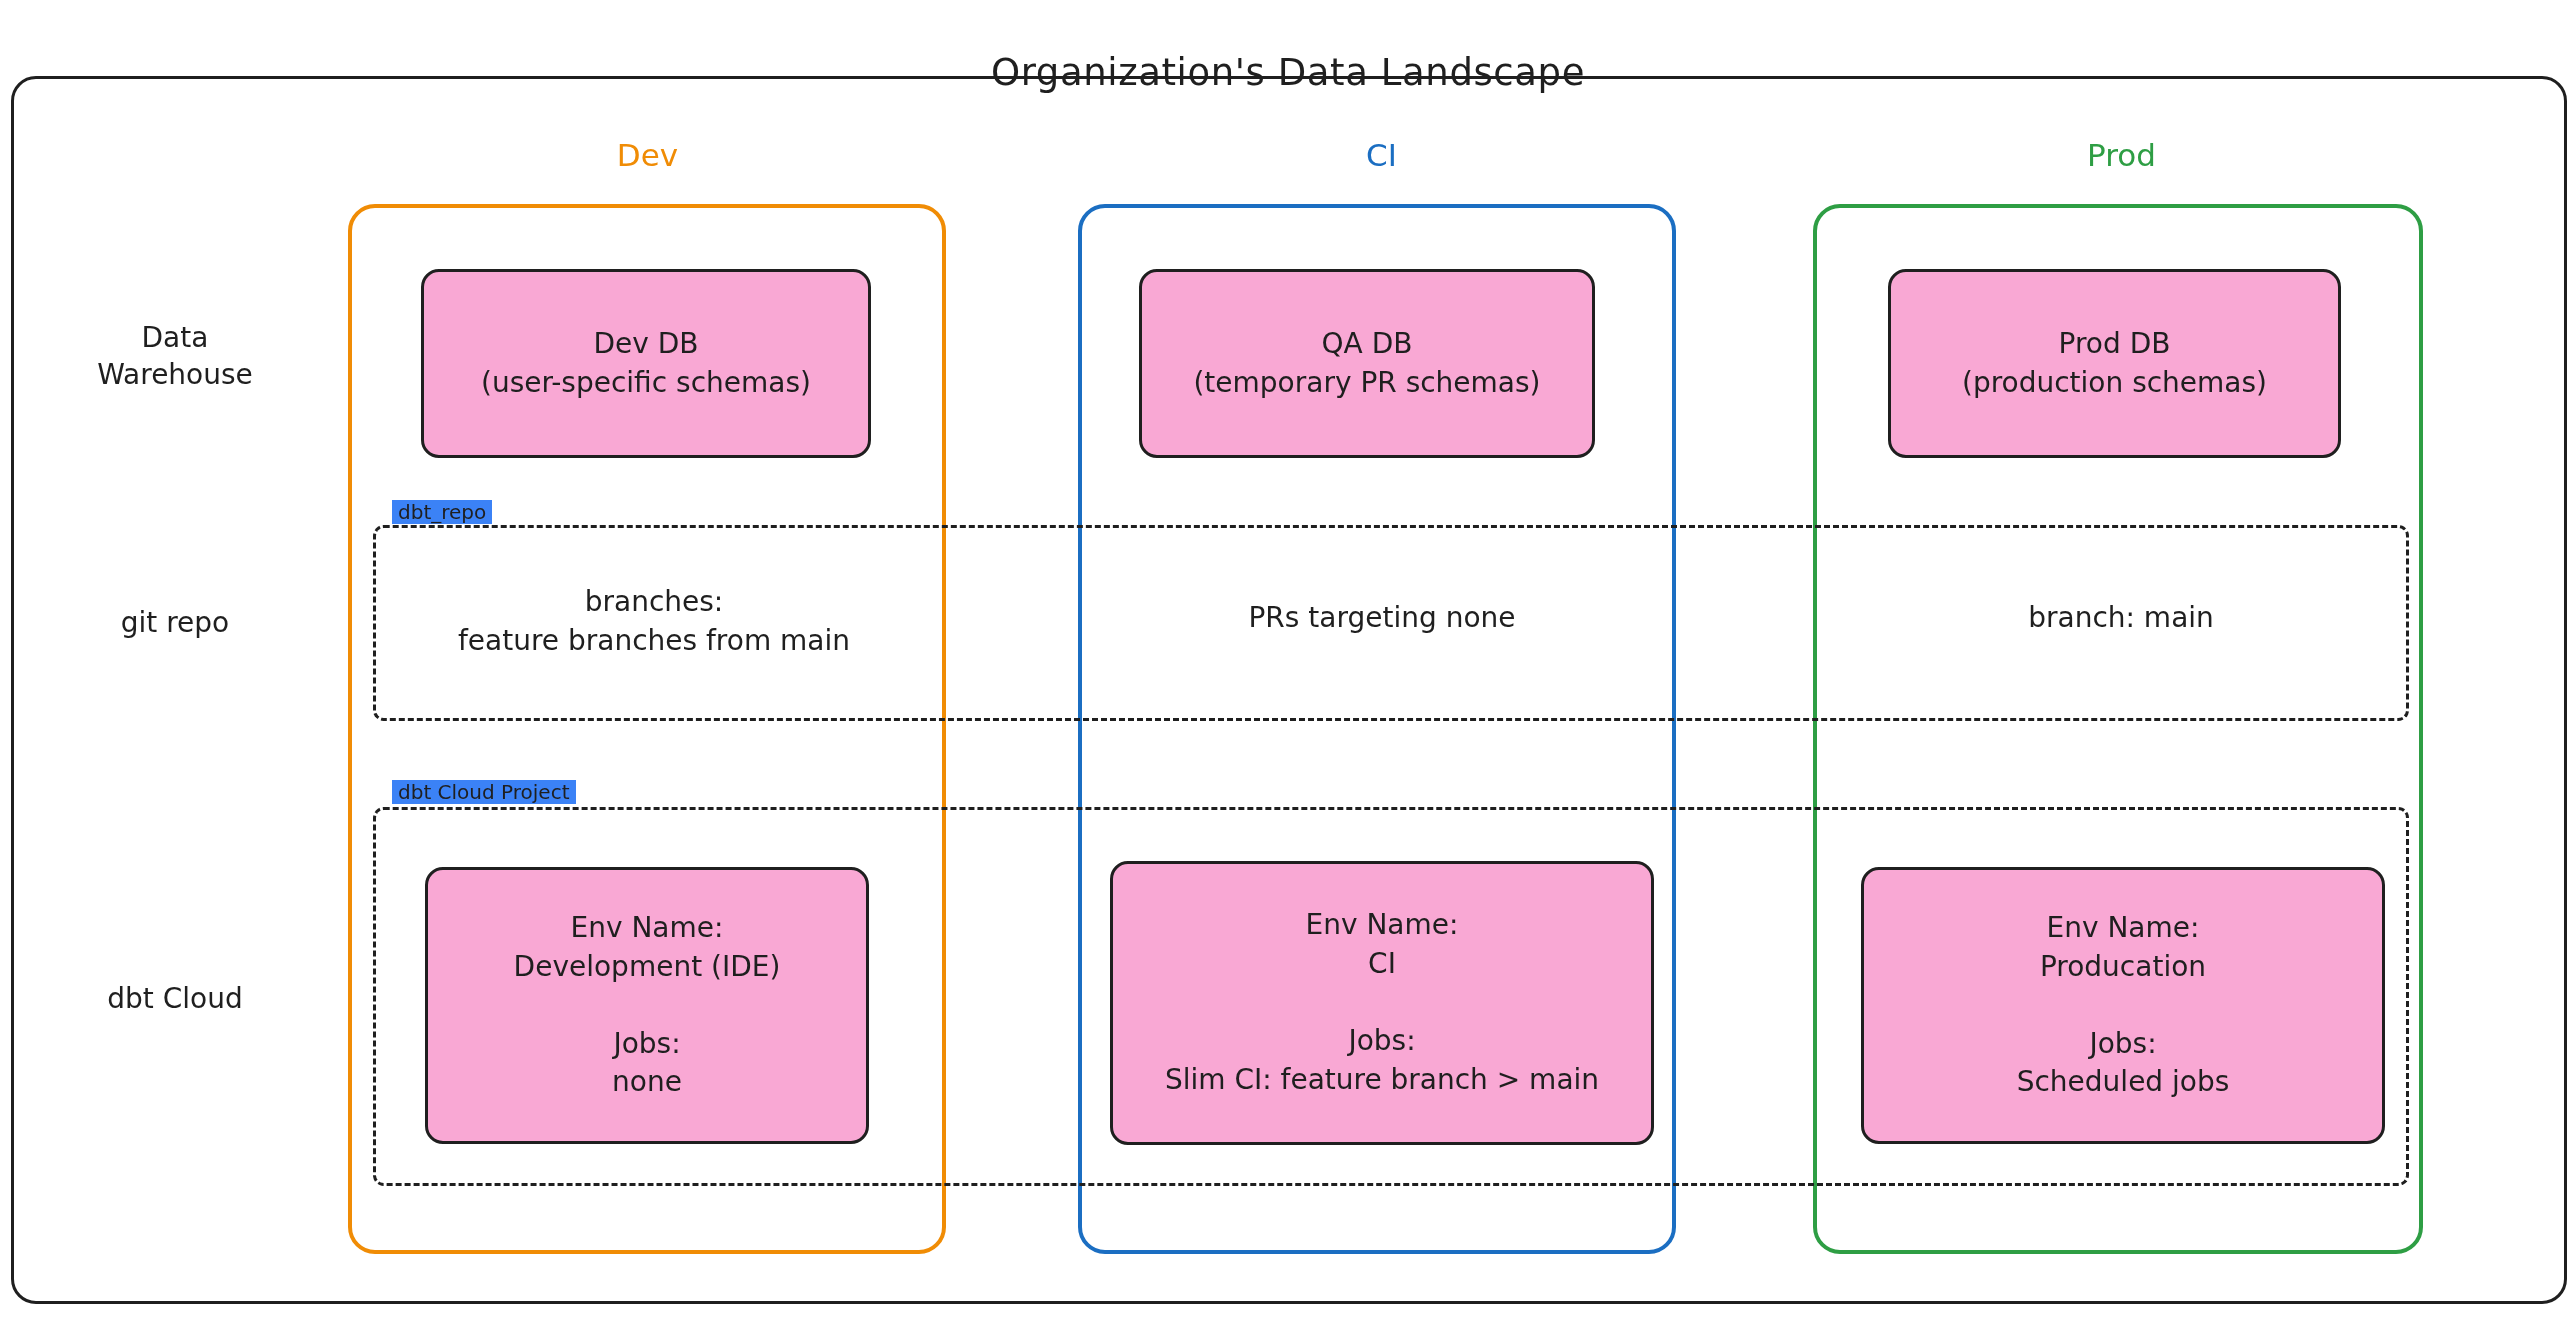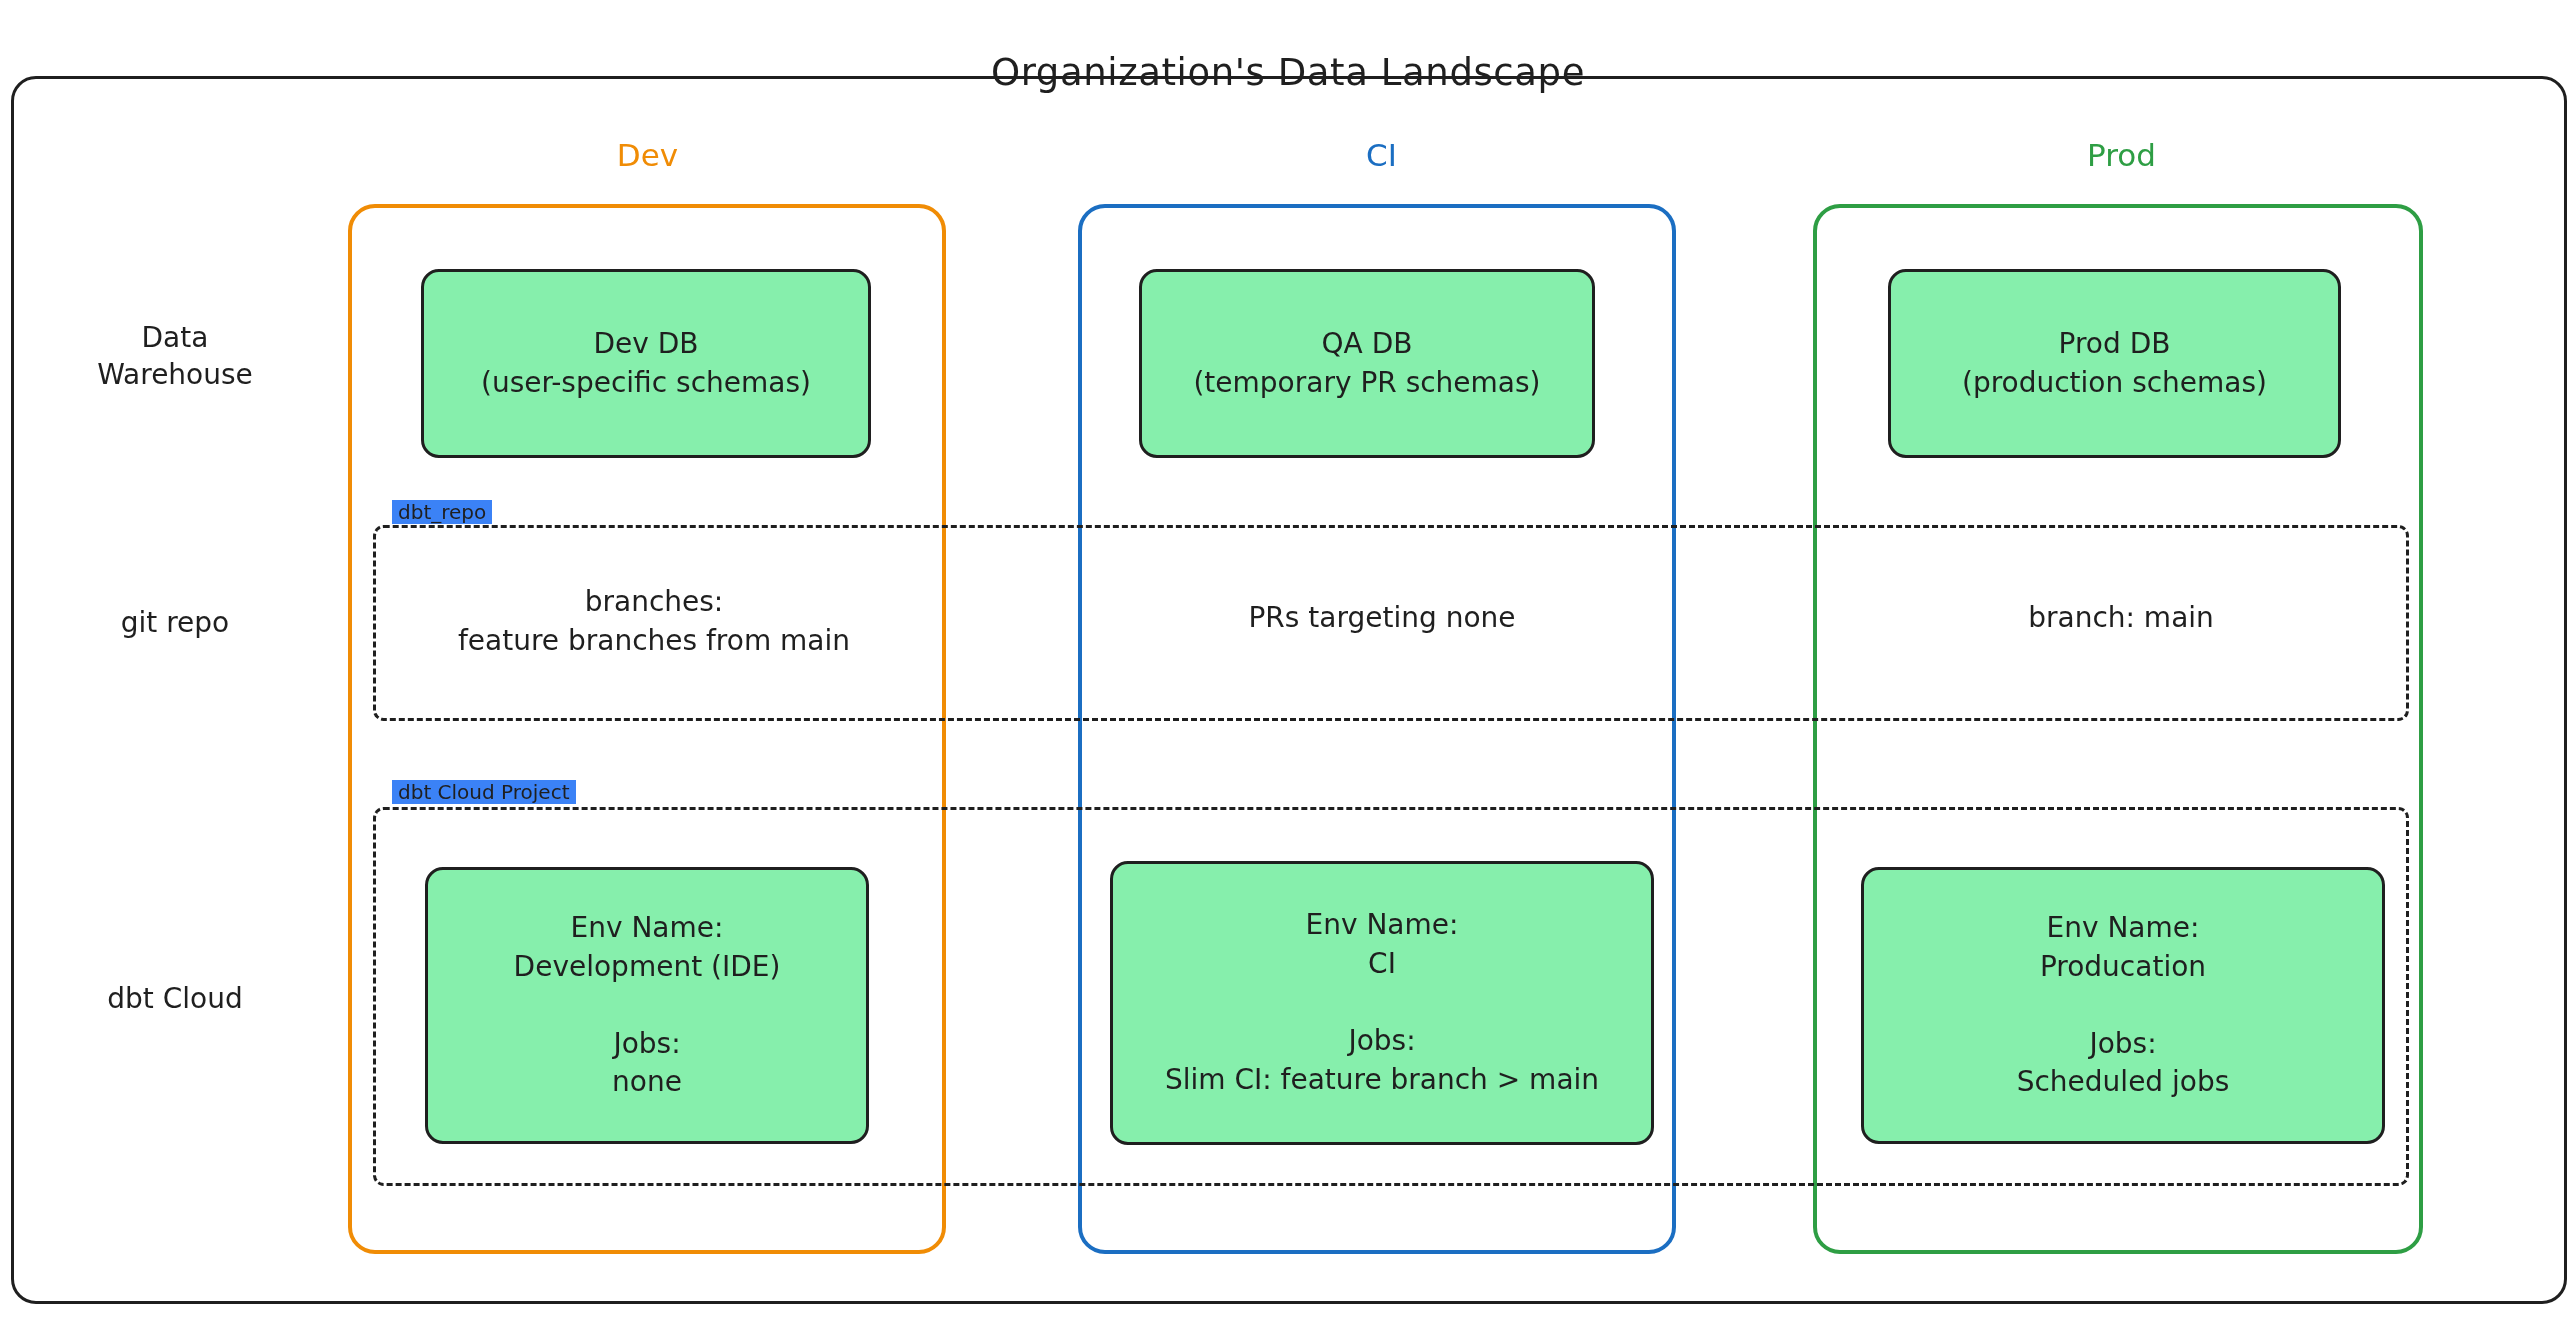--- a/index.html
+++ b/index.html
@@ -110,21 +110,21 @@
     white-space: nowrap;
   }
   #group-label-git { left: 392px;  top: 500px; }
   #group-label-dbt { left: 392px;  top: 780px; }
 
   
   .node-box {
     position: absolute;
     border: 3px solid #1f1f1f;
     border-radius: 18px;
-    background: #86efac;
+    background: #f9a8d4;
     display: flex;
     align-items: center;
     justify-content: center;
     text-align: center;
   }
   .node-text {
     font-size: 28px;
     line-height: 1.38;
     color: #1f1f1f;
     white-space: pre-line;

